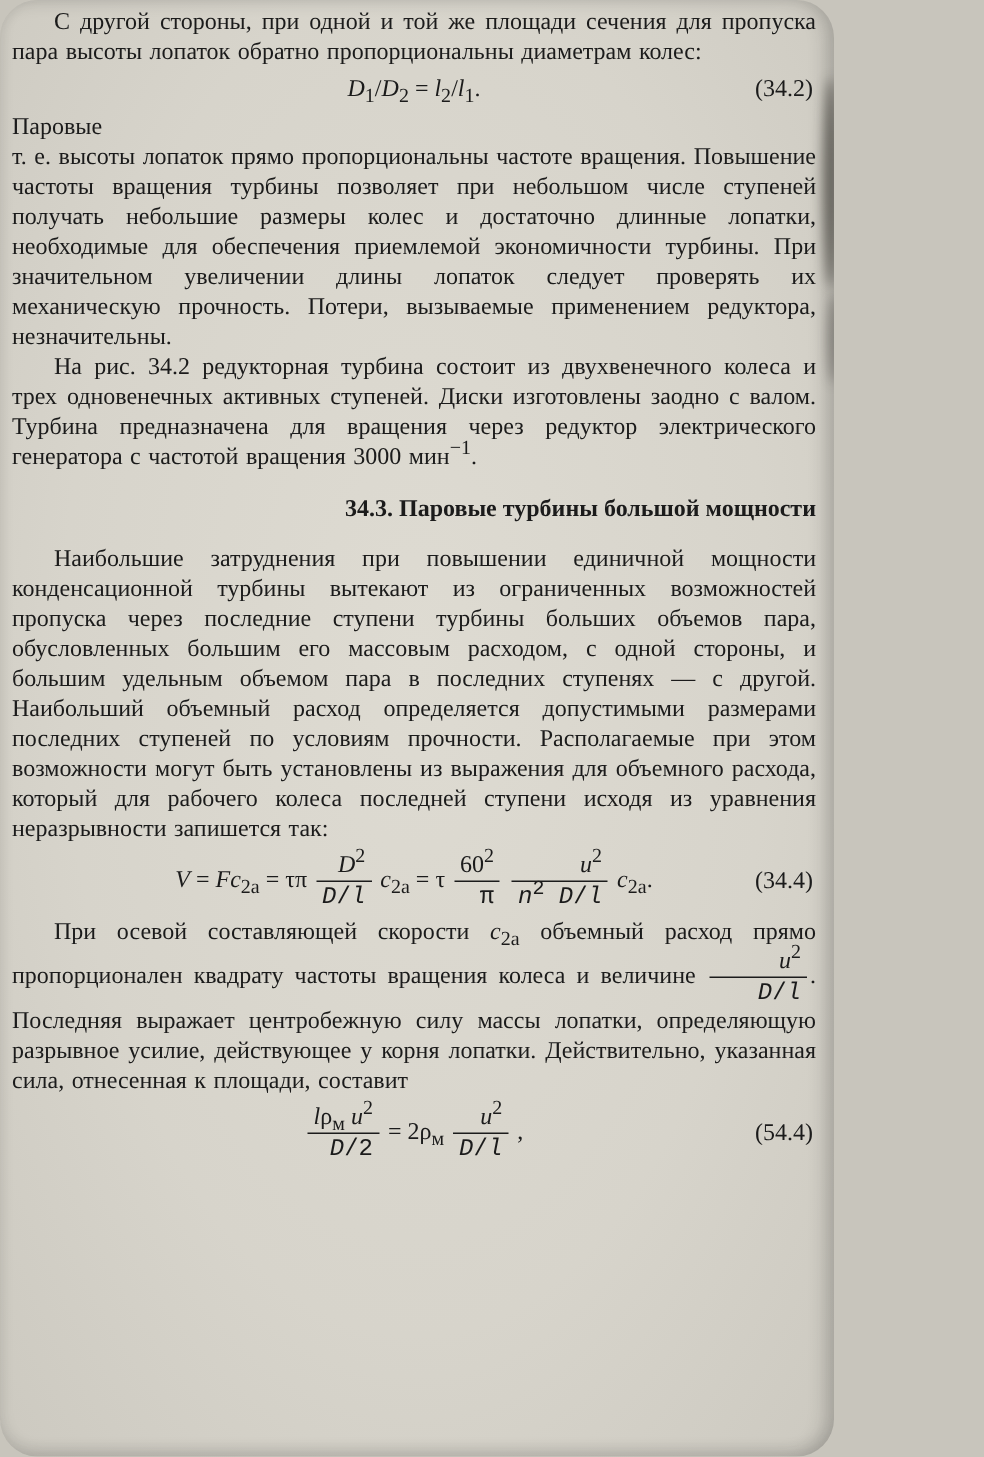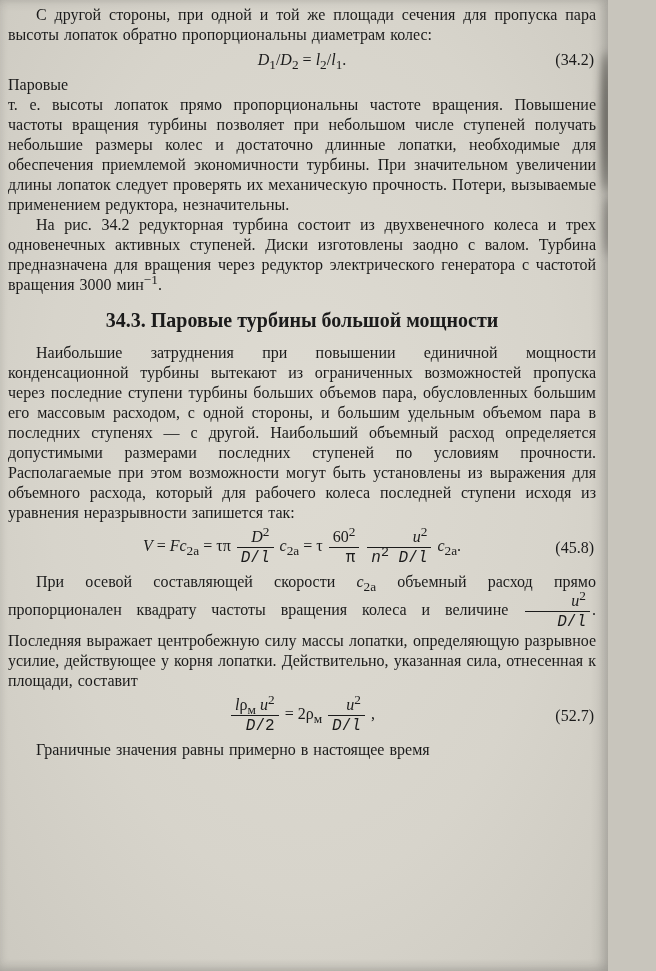--- a/index.html
+++ b/index.html
@@ -4,35 +4,36 @@
 <style>
   html, body { margin: 0; padding: 0; }
   body {
     width: 656px; height: 971px;
     background: #c8c5bc;
     font-family: "Liberation Serif", "DejaVu Serif", serif;
   }
   .page {
     position: relative;
     box-sizing: border-box;
-    width: 608px; height: 971px;
+    width: 556px; height: 971px;
     padding: 5px 12px 0 8px;
     background: radial-gradient(ellipse at 50% 45%, #dedbd2 0%, #d7d4cb 60%, #ccc9c0 100%);
     color: #1b1b1b;
     font-size: 16px;
     line-height: 20px;
     overflow: hidden;
     box-shadow: inset -6px 0 12px rgba(30,30,30,0.18), inset 0 -4px 10px rgba(30,30,30,0.10);
+    border-radius: 25px;
   }
   p { margin: 0; text-align: justify; word-spacing: 1px; }
   p.indent { text-indent: 28px; }
   .heading {
-    text-align: center;
+    text-align: right;
     font-weight: bold;
-    font-size: 20px;
+    font-size: 16px;
     margin: 15px 0 13px 0;
   }
   .formula-row {
     position: relative;
     text-align: center;
     padding: 5px 0;
   }
   .formula-body { display: inline-block; }
   .formula-number {
     position: absolute;
@@ -86,30 +87,29 @@
   <p>т. е. высоты лопаток прямо пропорциональны частоте вращения. Повышение частоты вращения турбины позволяет при небольшом числе ступеней получать небольшие размеры колес и достаточно длинные лопатки, необходимые для обеспечения приемлемой экономичности турбины. При значительном увеличении длины лопаток следует проверять их механическую прочность. Потери, вызываемые применением редуктора, незначительны.</p>
 
   <p class="indent">На рис. 34.2 редукторная турбина состоит из двухвенечного колеса и трех одновенечных активных ступеней. Диски изготовлены заодно с валом. Турбина предназначена для вращения через редуктор электрического генератора с частотой вращения 3000 мин<sup>−1</sup>.</p>
 
   <div class="heading">34.3. Паровые турбины большой мощности</div>
 
   <p class="indent">Наибольшие затруднения при повышении единичной мощности конденсационной турбины вытекают из ограниченных возможностей пропуска через последние ступени турбины больших объемов пара, обусловленных большим его массовым расходом, с одной стороны, и большим удельным объемом пара в последних ступенях — с другой. Наибольший объемный расход определяется допустимыми размерами последних ступеней по условиям прочности. Располагаемые при этом возможности могут быть установлены из выражения для объемного расхода, который для рабочего колеса последней ступени исходя из уравнения неразрывности запишется так:</p>
 
   <div class="formula-row">
     <span class="formula-body"><i>V</i> = <i>Fc</i><sub>2a</sub> = τπ <span class="frac"><span class="num"><i>D</i><sup>2</sup></span><span class="den"><i>D</i>/<i>l</i></span></span> <i>c</i><sub>2a</sub> = τ <span class="frac"><span class="num">60<sup>2</sup></span><span class="den">π</span></span> <span class="frac"><span class="num"><i>u</i><sup>2</sup></span><span class="den"><i>n</i><sup>2</sup> <i>D</i>/<i>l</i></span></span> <i>c</i><sub>2a</sub>.</span>
-    <span class="formula-number">(45.8)</span>
+    <span class="formula-number">(34.4)</span>
   </div>
 
   <p class="indent">При осевой составляющей скорости <i>c</i><sub>2a</sub> объемный расход прямо пропорционален квадрату частоты вращения колеса и величине <span class="frac"><span class="num"><i>u</i><sup>2</sup></span><span class="den"><i>D</i>/<i>l</i></span></span>. Последняя выражает центробежную силу массы лопатки, определяющую разрывное усилие, действующее у корня лопатки. Действительно, указанная сила, отнесенная к площади, составит</p>
 
   <div class="formula-row">
     <span class="formula-body"><span class="frac"><span class="num"><i>l</i>ρ<sub>м</sub> <i>u</i><sup>2</sup></span><span class="den"><i>D</i>/2</span></span> = 2ρ<sub>м</sub> <span class="frac"><span class="num"><i>u</i><sup>2</sup></span><span class="den"><i>D</i>/<i>l</i></span></span> ,</span>
-    <span class="formula-number">(52.7)</span>
+    <span class="formula-number">(54.4)</span>
   </div>
 
 
-  <p class="indent">Граничные значения равны примерно в настоящее время</p>
 
 
 
   <div class="scan-smudge"></div>
   <div class="scan-smudge2"></div>
 </div>
 
 </body></html>

